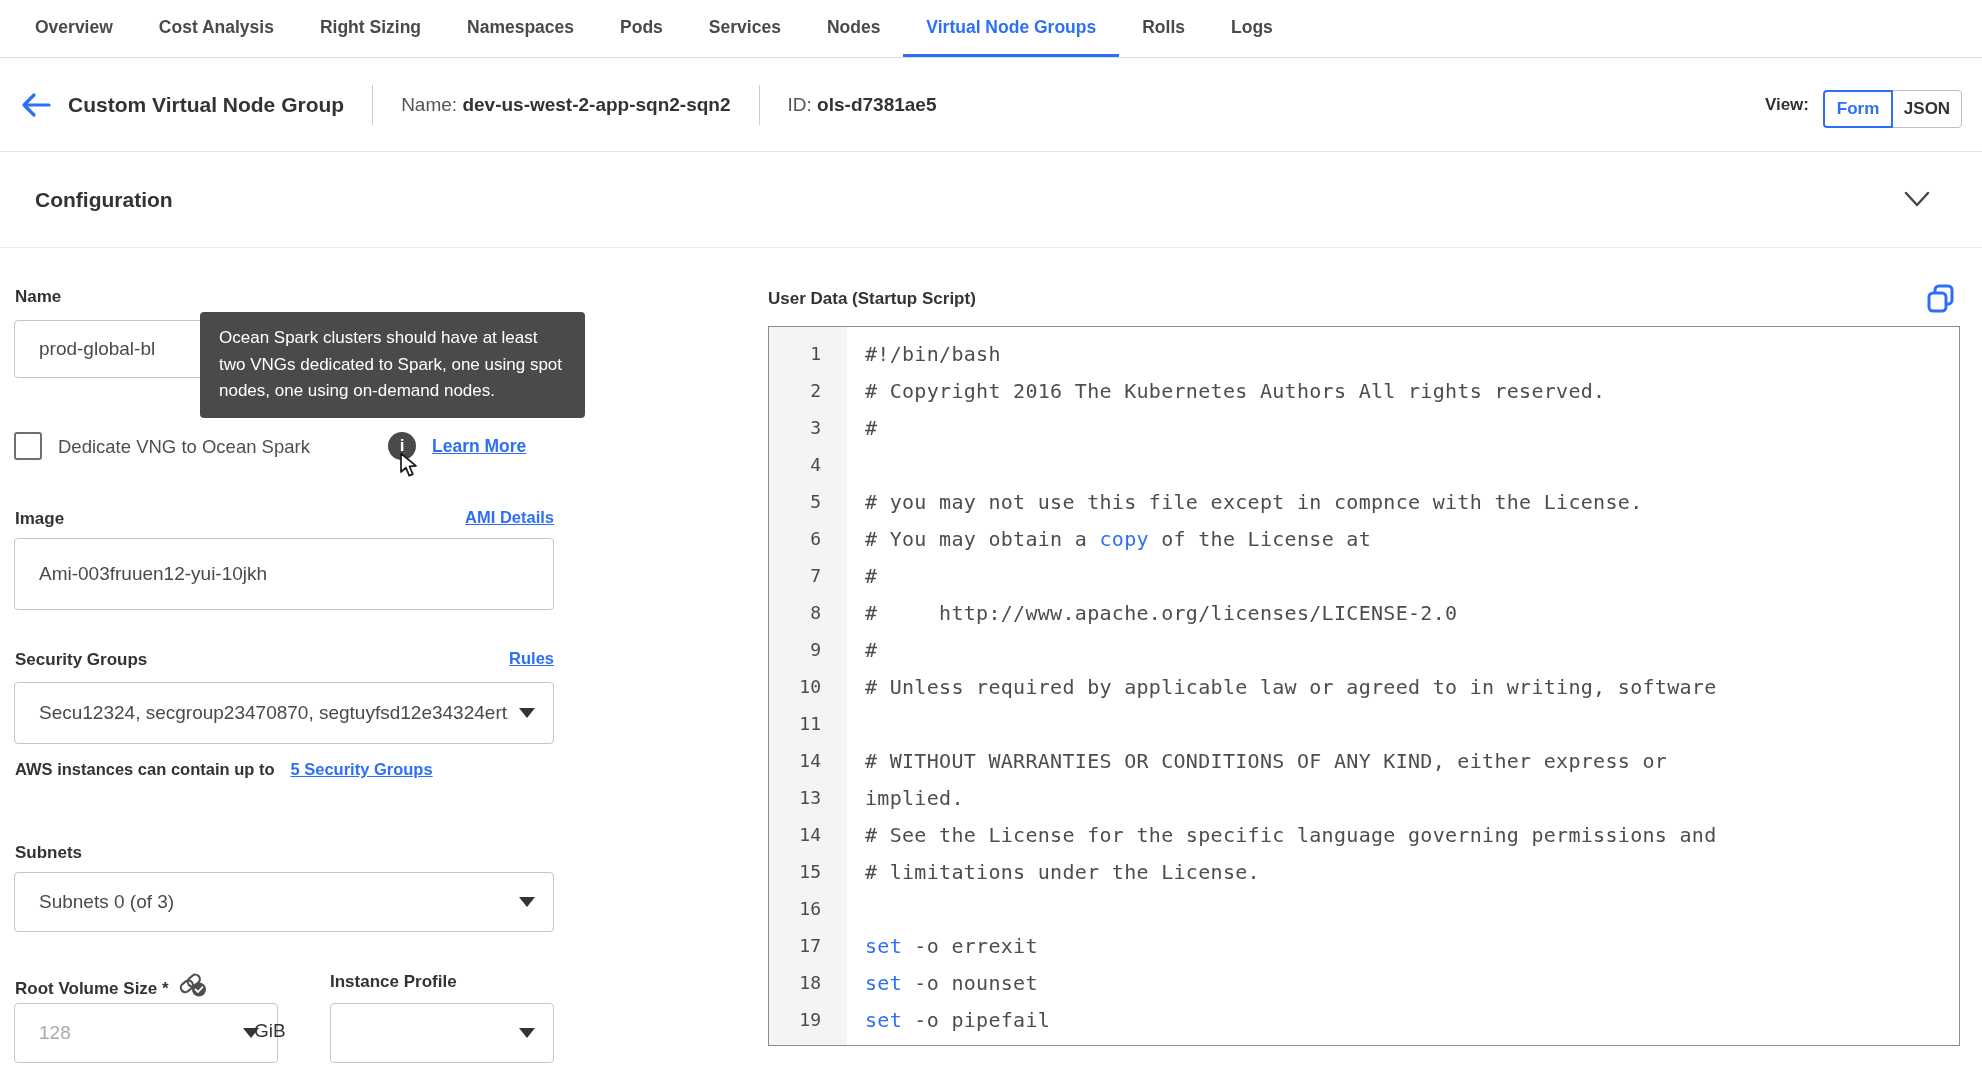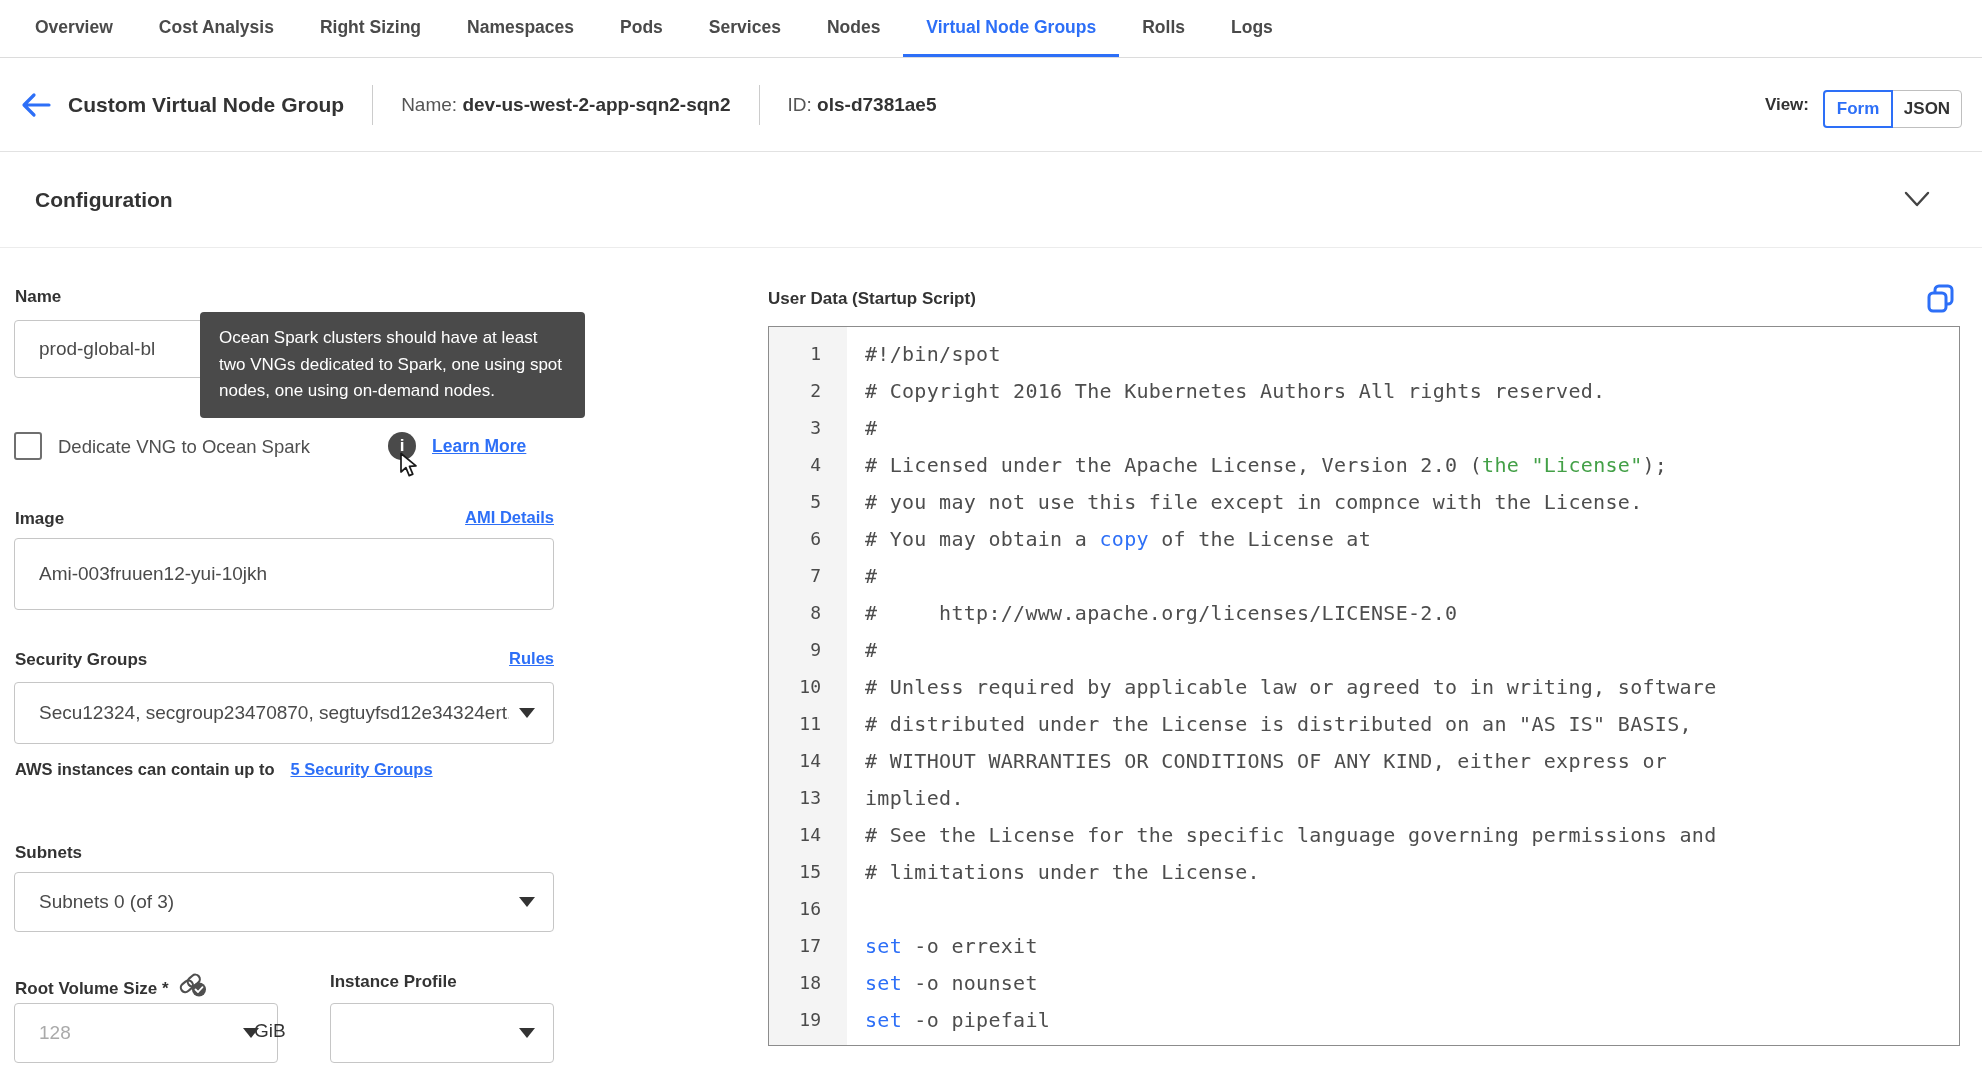--- a/index.html
+++ b/index.html
@@ -194,33 +194,32 @@
     <svg width="30" height="32" viewBox="0 0 30 32">
       <rect x="9" y="3" width="17" height="18" rx="4" fill="#fff" stroke="#2d6ff7" stroke-width="3"></rect>
       <rect x="3" y="10" width="17" height="18" rx="4" fill="#fff" stroke="#2d6ff7" stroke-width="3"></rect>
     </svg>
   </div>
   <div class="editor">
     <div class="gutter-bg"></div>
     <div class="code-rows">
         <div class="code-line">
           <span class="ln">1</span>
-          <div class="ct"><span class="tk-d">#!/bin/spot</span></div>
+          <div class="ct"><span class="tk-d">#!/bin/bash</span></div>
         </div>
         <div class="code-line">
           <span class="ln">2</span>
           <div class="ct"><span class="tk-d"># Copyright 2016 The Kubernetes Authors All rights reserved.</span></div>
         </div>
         <div class="code-line">
           <span class="ln">3</span>
           <div class="ct"><span class="tk-d">#</span></div>
         </div>
         <div class="code-line">
           <span class="ln">4</span>
-          <div class="ct"><span class="tk-d"># Licensed under the Apache License, Version 2.0 (</span><span class="tk-g">the "License"</span><span class="tk-d">);</span></div>
         </div>
         <div class="code-line">
           <span class="ln">5</span>
           <div class="ct"><span class="tk-d"># you may not use this file except in compnce with the License.</span></div>
         </div>
         <div class="code-line">
           <span class="ln">6</span>
           <div class="ct"><span class="tk-d"># You may obtain a </span><span class="tk-b">copy</span><span class="tk-d"> of the License at</span></div>
         </div>
         <div class="code-line">
@@ -234,21 +233,20 @@
         <div class="code-line">
           <span class="ln">9</span>
           <div class="ct"><span class="tk-d">#</span></div>
         </div>
         <div class="code-line">
           <span class="ln">10</span>
           <div class="ct"><span class="tk-d"># Unless required by applicable law or agreed to in writing, software</span></div>
         </div>
         <div class="code-line">
           <span class="ln">11</span>
-          <div class="ct"><span class="tk-d"># distributed under the License is distributed on an "AS IS" BASIS,</span></div>
         </div>
         <div class="code-line">
           <span class="ln">14</span>
           <div class="ct"><span class="tk-d"># WITHOUT WARRANTIES OR CONDITIONS OF ANY KIND, either express or</span></div>
         </div>
         <div class="code-line">
           <span class="ln">13</span>
           <div class="ct"><span class="tk-d">implied.</span></div>
         </div>
         <div class="code-line">

